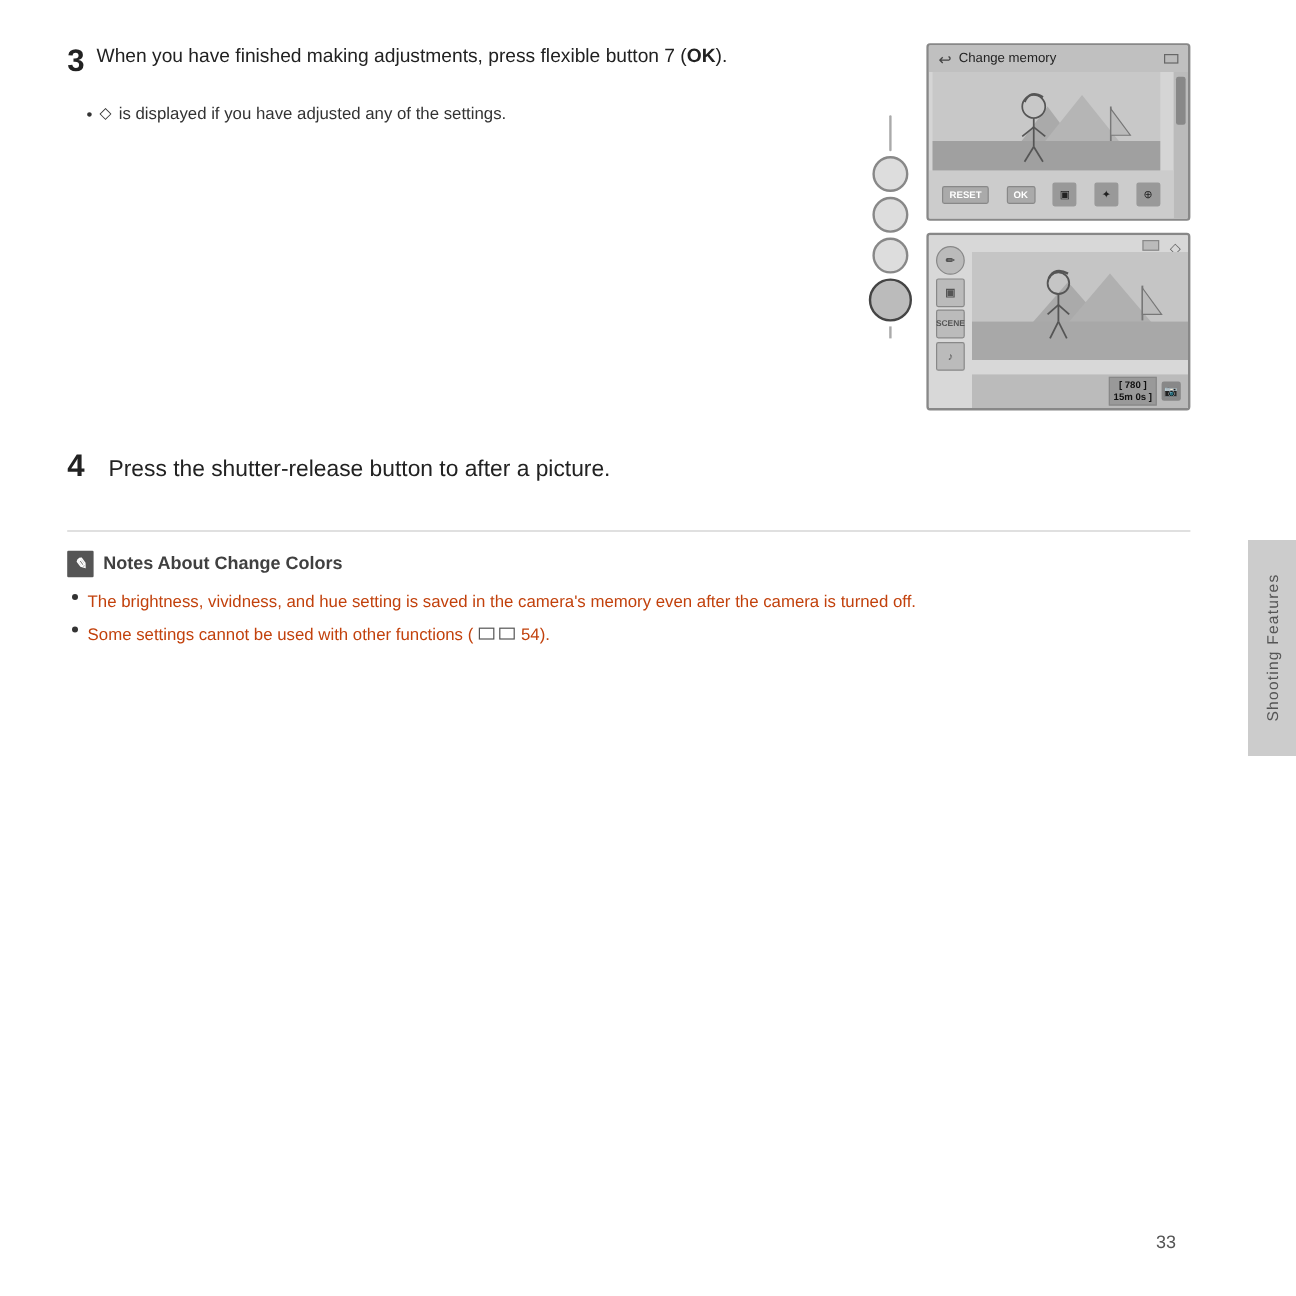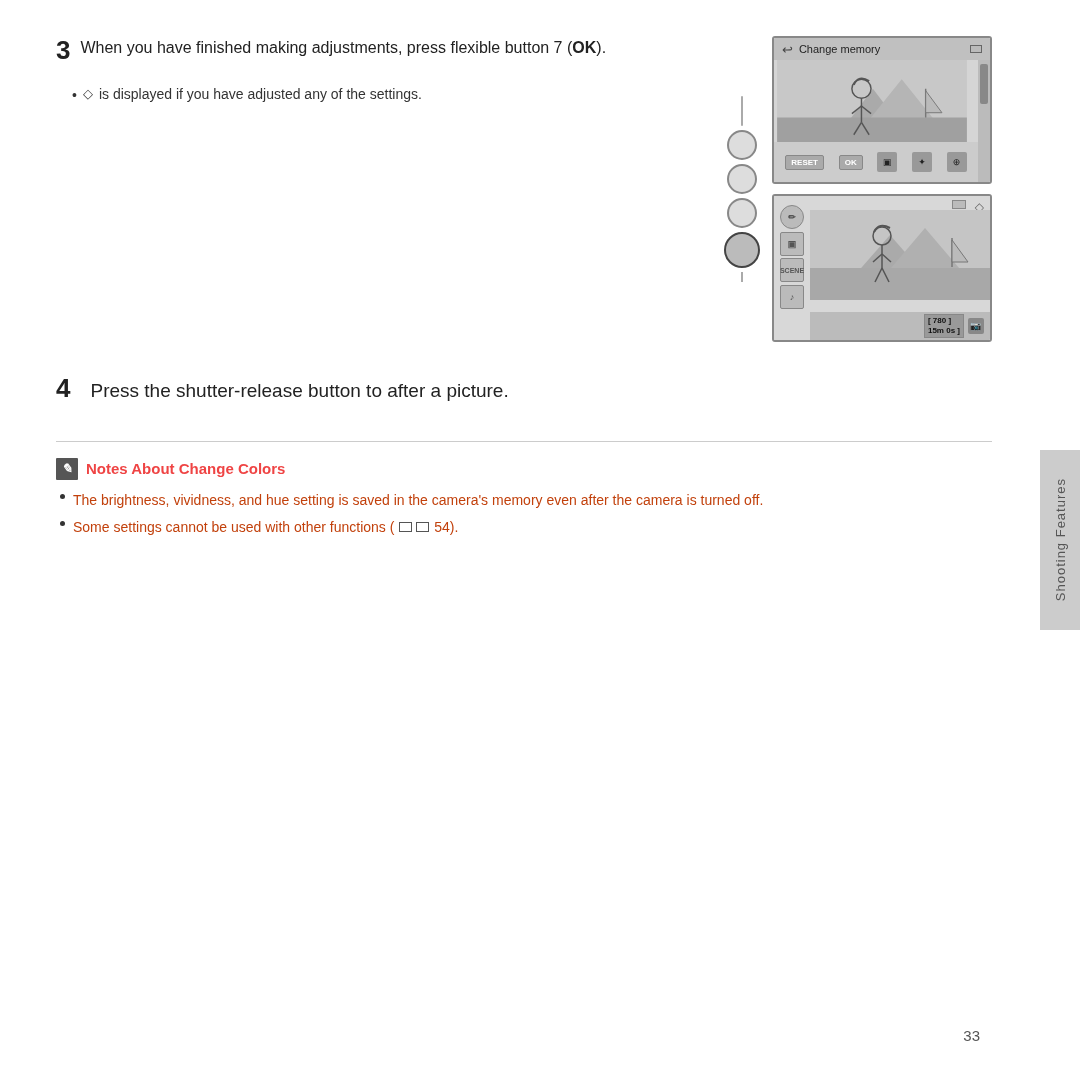--- a/index.html
+++ b/index.html
@@ -277,20 +277,21 @@
       font-size: 9px;
     }
 
     .counter-box {
       border: 1px solid #888;
       background: #999;
       color: #111;
       padding: 1px 3px;
       font-size: 8px;
       font-weight: bold;
+      text-align: center;
       line-height: 1.3;
     }
 
     .camera-icon-small {
       width: 16px;
       height: 16px;
       background: #888;
       border-radius: 2px;
       display: flex;
       align-items: center;
@@ -341,21 +342,21 @@
       font-size: 13px;
       font-style: italic;
       font-weight: bold;
       border-radius: 1px;
       flex-shrink: 0;
     }
 
     .notes-title {
       font-size: 15px;
       font-weight: bold;
-      color: #ef4444;
+      color: #404040;
     }
 
     .notes-bullet {
       display: flex;
       align-items: flex-start;
       gap: 8px;
       font-size: 14px;
       line-height: 1.5;
       color: #c2410c;
       margin-bottom: 6px;

